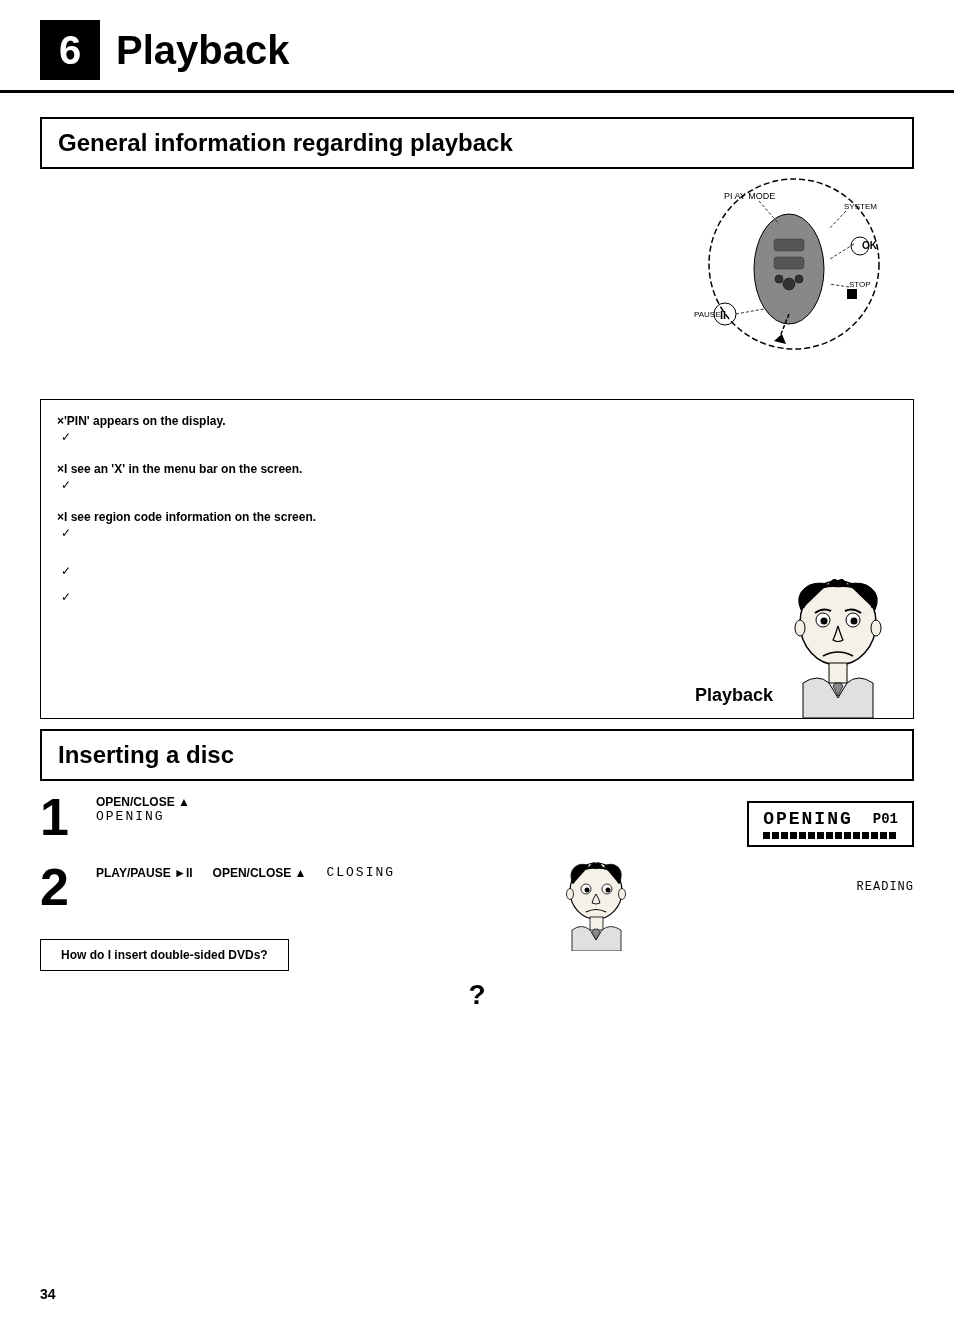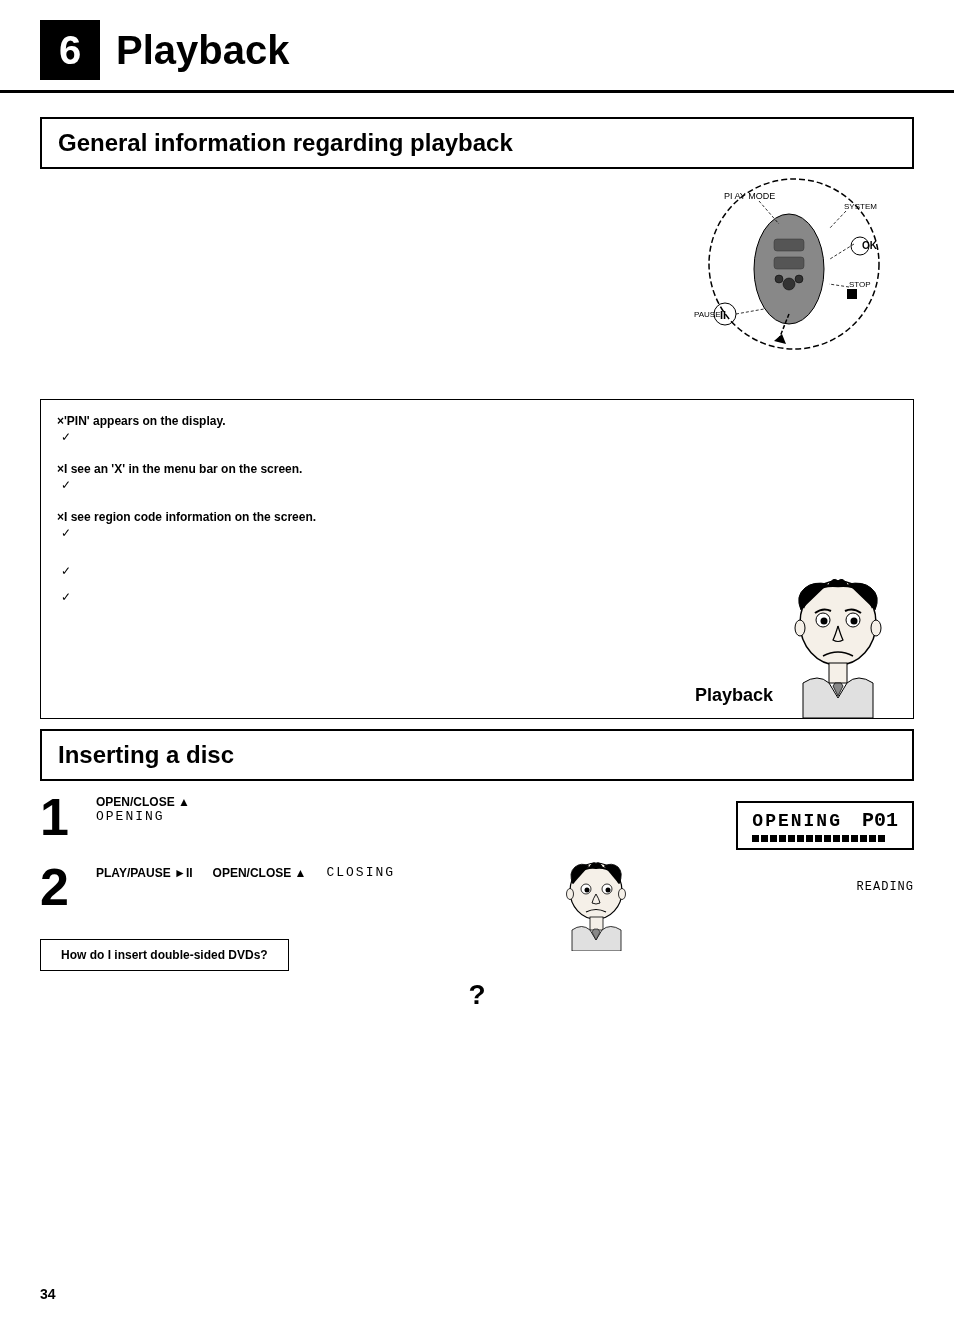--- a/index.html
+++ b/index.html
@@ -305,21 +305,21 @@
         <div class="btn-label">OPEN/CLOSE ▲</div>
         <div class="display-text">OPENING</div>
         <div class="sub-text">TRAY OPEN</div>
       </div>
     </div>
 
     <div style="position: relative; height: 0;">
       <div style="position: absolute; right: 0; top: -60px; border: 2px solid #000; padding: 6px 14px; font-family: 'Courier New', monospace; background: #fff;">
         <div style="display: flex; align-items: center; gap: 20px;">
           <div style="font-size:18px; font-weight:bold; letter-spacing:2px;">OPENING</div>
-          <div style="font-size:20px; font-weight:bold;">P01</div>
+          <div style="font-size:14px; font-weight:bold;">P01</div>
         </div>
         <div style="display: flex; gap:2px; margin-top:3px;">
           <span style="display:inline-block;width:7px;height:7px;background:#000;"></span>
           <span style="display:inline-block;width:7px;height:7px;background:#000;"></span>
           <span style="display:inline-block;width:7px;height:7px;background:#000;"></span>
           <span style="display:inline-block;width:7px;height:7px;background:#000;"></span>
           <span style="display:inline-block;width:7px;height:7px;background:#000;"></span>
           <span style="display:inline-block;width:7px;height:7px;background:#000;"></span>
           <span style="display:inline-block;width:7px;height:7px;background:#000;"></span>
           <span style="display:inline-block;width:7px;height:7px;background:#000;"></span>

